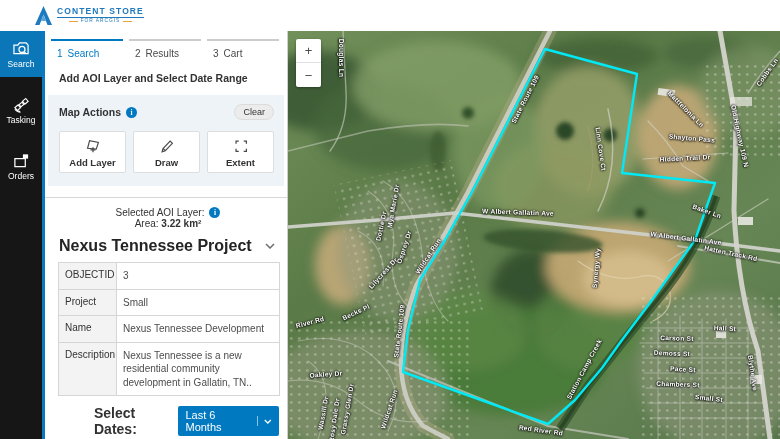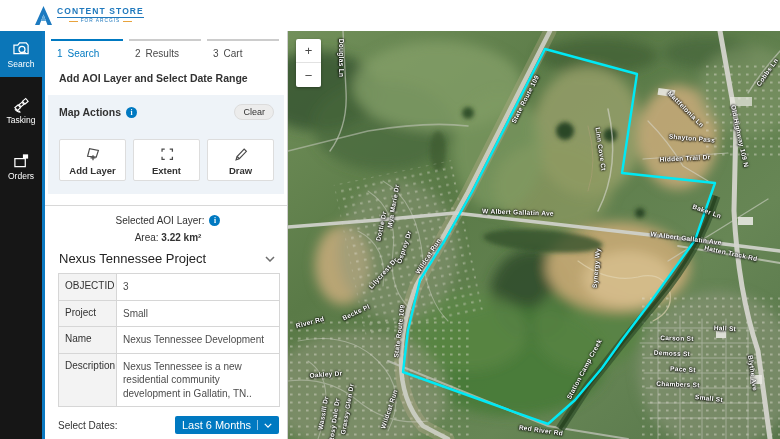--- a/index.html
+++ b/index.html
@@ -23,37 +23,37 @@
   
   .panel { position:absolute; left:42px; top:31px; width:246px; height:408px; background:#fff; border-left:3px solid #0b79c1; border-right:1px solid #cfcfcf; z-index:3; overflow:hidden; }
   .tabs { display:flex; gap:6px; padding:8px 8px 0 6px; }
   .tab { flex:1; border-top:2px solid #ccc; padding-top:7px; font-size:10px; color:#4a4a4a; display:flex; gap:5px; padding-left:6px; cursor:pointer; }
   .tab.active { border-top-color:#0079c1; color:#0079c1; }
   .panel-title { font-size:10.5px; font-weight:bold; color:#323232; margin:13px 10px 0 14px; }
   .actions { background:#eef3f8; margin:11px 3px 0 3px; padding:9px 10px 13px 11px; }
   .actions-head { display:flex; align-items:center; justify-content:space-between; }
   .actions-label { font-size:10.5px; font-weight:bold; color:#323232; display:flex; align-items:center; gap:5px; }
   .clear-btn { font-size:9px; color:#323232; background:#ececec; border:1px solid #dcdcdc; border-radius:8px; padding:2px 8px; cursor:pointer; }
-  .action-cards { display:flex; gap:7px; margin-top:19px; }
+  .action-cards { display:flex; gap:7px; margin-top:11px; }
   .card { flex:1; height:42px; background:#fff; border:1px solid #ddd; border-radius:2px; display:flex; flex-direction:column; align-items:center; justify-content:center; gap:2px; cursor:pointer; }
   .card .clbl { font-size:9.5px; font-weight:bold; color:#323232; }
   .divider { height:1px; background:#d8d8d8; margin:11px 0 0 0; }
   .sel-row { display:flex; align-items:center; justify-content:space-between; margin:9px 10px 0 14px;flex-direction:column; }
   .sel-label { font-size:10px; color:#323232; display:flex; align-items:center; gap:5px; }
-  .area { font-size:10px; color:#323232;margin-top:6px; }
+  .area { font-size:10px; color:#323232; }
   .area b { font-size:10px; }
   .layer-row { display:flex; align-items:center; justify-content:space-between; margin:8px 12px 0 14px; cursor:pointer; }
-  .layer-name { font-size:13px; font-weight:normal; color:#242424; }
+  .layer-name { font-size:16px; font-weight:bold; color:#242424; }
   .aoi-table { margin:7px 7px 0 13px; border:1px solid #d6d6d6; font-size:10px; }
   .trow { display:flex; border-bottom:1px solid #d6d6d6; }
   .trow:last-child { border-bottom:none; }
   .tkey { width:58px; background:#f3f3f3; color:#323232; padding:6px 4px 6px 6px; border-right:1px solid #d6d6d6; flex-shrink:0; }
   .tval { flex:1; color:#4c4c4c; padding:6px 6px; line-height:1.35; }
   .dates-row { display:flex; align-items:center; justify-content:space-between; margin:9px 8px 0 13px; }
-  .dates-label { font-size:10px; font-weight:normal; color:#323232; }
+  .dates-label { font-size:14px; font-weight:bold; color:#323232;margin-left:36px; }
   .preset-btn { display:flex; align-items:center; gap:6px; background:#0079c1; color:#fff; font-size:11px; padding:3px 7px; border-radius:2px; cursor:pointer; }
   .preset-btn .sep { width:1px; height:10px; background:rgba(255,255,255,.55); }
   .date-inputs { display:flex; gap:8px; margin:8px 8px 0 13px; }
   .date-input { flex:1; height:26px; border:1px solid #ababab; border-radius:2px; display:flex; align-items:center; gap:8px; padding-left:8px; background:#fff; cursor:text; }
   .date-input .dval { font-size:9.5px; color:#323232; }
   .info-dot { width:11px; height:11px; border-radius:50%; background:#0079c1; color:#fff; font-size:7.5px; font-weight:bold; display:inline-flex; align-items:center; justify-content:center; font-family:"Liberation Serif", serif; }
 
   
   .map { position:absolute; left:288px; top:31px; width:492px; height:408px; overflow:hidden; background:#5e7e4a; cursor:grab; }
   .map svg.base { position:absolute; left:0; top:0; }
@@ -140,31 +140,31 @@
       </div>
       <div class="action-cards">
         <div class="card">
           <svg width="18" height="18" viewBox="0 0 20 20" fill="none" stroke="#4a4a4a" stroke-width="1.3">
             <polygon points="4,12.5 6.2,4 16,6 13.6,13.5"></polygon>
             <path d="M10 11.5 V17 M7.2 14.2 H12.8" stroke-width="1.4"></path>
           </svg>
           <span class="clbl">Add Layer</span>
         </div>
         <div class="card">
-          <svg width="18" height="18" viewBox="0 0 20 20" fill="none" stroke="#4a4a4a" stroke-width="1.4">
-            <path d="M4.5 7.5 V4.5 H7.5 M13 4.5 H16 V7.5 M16 13 V16 H13 M7.5 16 H4.5 V13"></path>
-          </svg>
-          <span class="clbl">Extent</span>
-        </div>
-        <div class="card">
           <svg width="18" height="18" viewBox="0 0 20 20" fill="none" stroke="#4a4a4a" stroke-width="1.3">
             <path d="M4.5 16.5 L5.6 12.8 L13.5 4.5 L16 7 L8.1 15.3 Z"></path>
             <path d="M5.6 12.8 L8.1 15.3"></path>
           </svg>
           <span class="clbl">Draw</span>
+        </div>
+        <div class="card">
+          <svg width="18" height="18" viewBox="0 0 20 20" fill="none" stroke="#4a4a4a" stroke-width="1.4">
+            <path d="M4.5 7.5 V4.5 H7.5 M13 4.5 H16 V7.5 M16 13 V16 H13 M7.5 16 H4.5 V13"></path>
+          </svg>
+          <span class="clbl">Extent</span>
         </div>
       </div>
     </div>
 
     <div class="divider"></div>
 
     <div class="sel-row">
       <span class="sel-label">
         <span>Selected AOI Layer:</span>
         <span class="info-dot">i</span>

